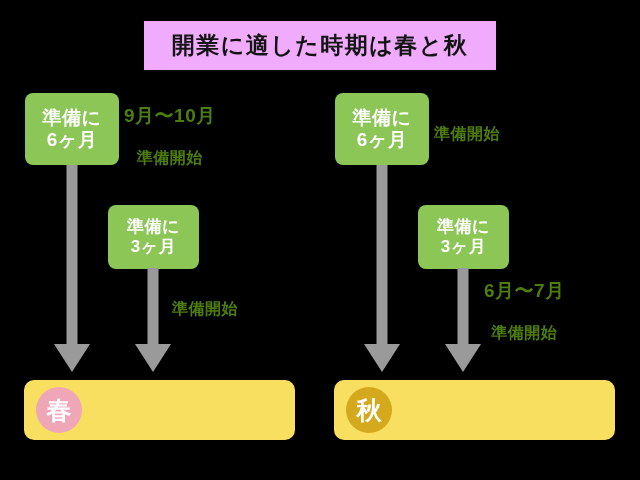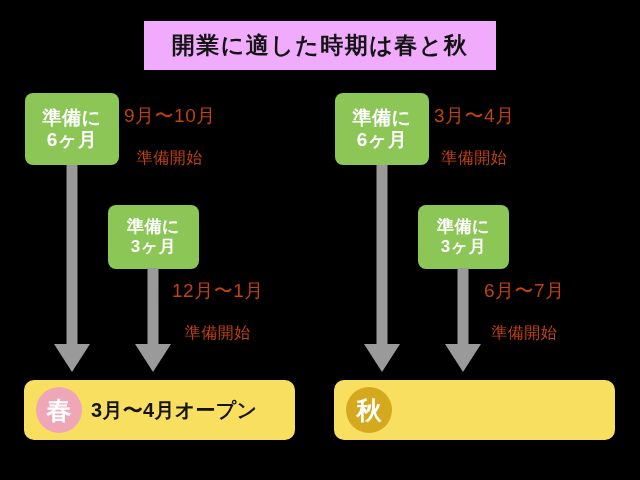--- a/index.html
+++ b/index.html
@@ -66,22 +66,22 @@
     height: 72px;
   }
   .prep-box.small {
     width: 91px;
     height: 64px;
   }
 
   
   .start-label {
     position: absolute;
-    color: #c2410c;
-    font-weight: normal;
+    color: #4d7c0f;
+    font-weight: bold;
     line-height: 1.28;
     white-space: nowrap;
   }
   .start-label .line1 {
     font-size: 19px;
     letter-spacing: 0.5px;
     display: block;
   }
   .start-label .line2 {
     font-size: 16px;
@@ -172,41 +172,38 @@
     <div class="stem" style="height:179px;"></div>
     <div class="head"></div>
   </div>
 
   <div class="prep-box small" style="left:108px; top:205px;">
     <span class="prep-line">準備に</span>
     <span class="prep-line">3ヶ月</span>
   </div>
 
   <div class="start-label" style="left:172px; top:279px;">
-    <span class="line1">12月〜1月</span>
     <span class="line2">準備開始</span>
   </div>
 
   <div class="arrow" style="left:135px; top:268px; width:36px; height:104px;">
     <div class="stem" style="height:76px;"></div>
     <div class="head"></div>
   </div>
 
   <div class="season-box" style="left:24px; top:380px; width:271px;">
     <div class="season-badge spring">春</div>
-    <span class="season-text">3月〜4月オープン</span>
   </div>
 
   <div class="prep-box big" style="left:335px; top:93px;">
     <span class="prep-line">準備に</span>
     <span class="prep-line">6ヶ月</span>
   </div>
 
   <div class="start-label" style="left:434px; top:104px;">
-    <span class="line1">3月〜4月</span>
     <span class="line2">準備開始</span>
   </div>
 
   <div class="arrow" style="left:364px; top:165px; width:36px; height:207px;">
     <div class="stem" style="height:179px;"></div>
     <div class="head"></div>
   </div>
 
   <div class="prep-box small" style="left:418px; top:205px;">
     <span class="prep-line">準備に</span>

